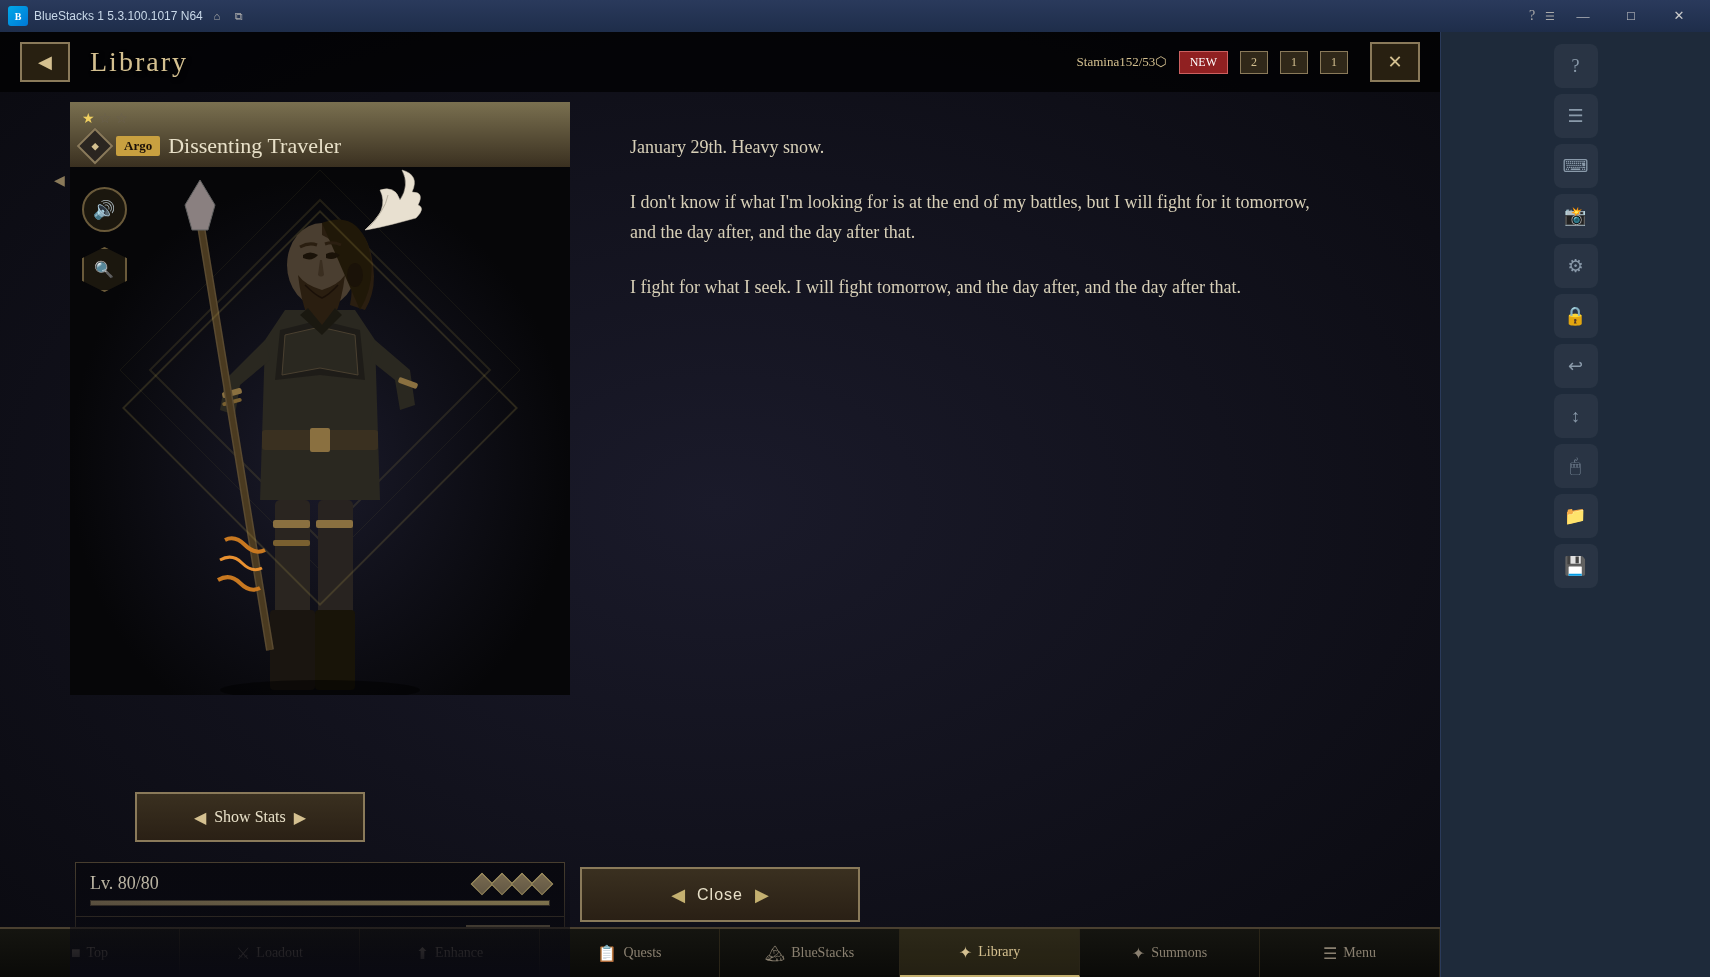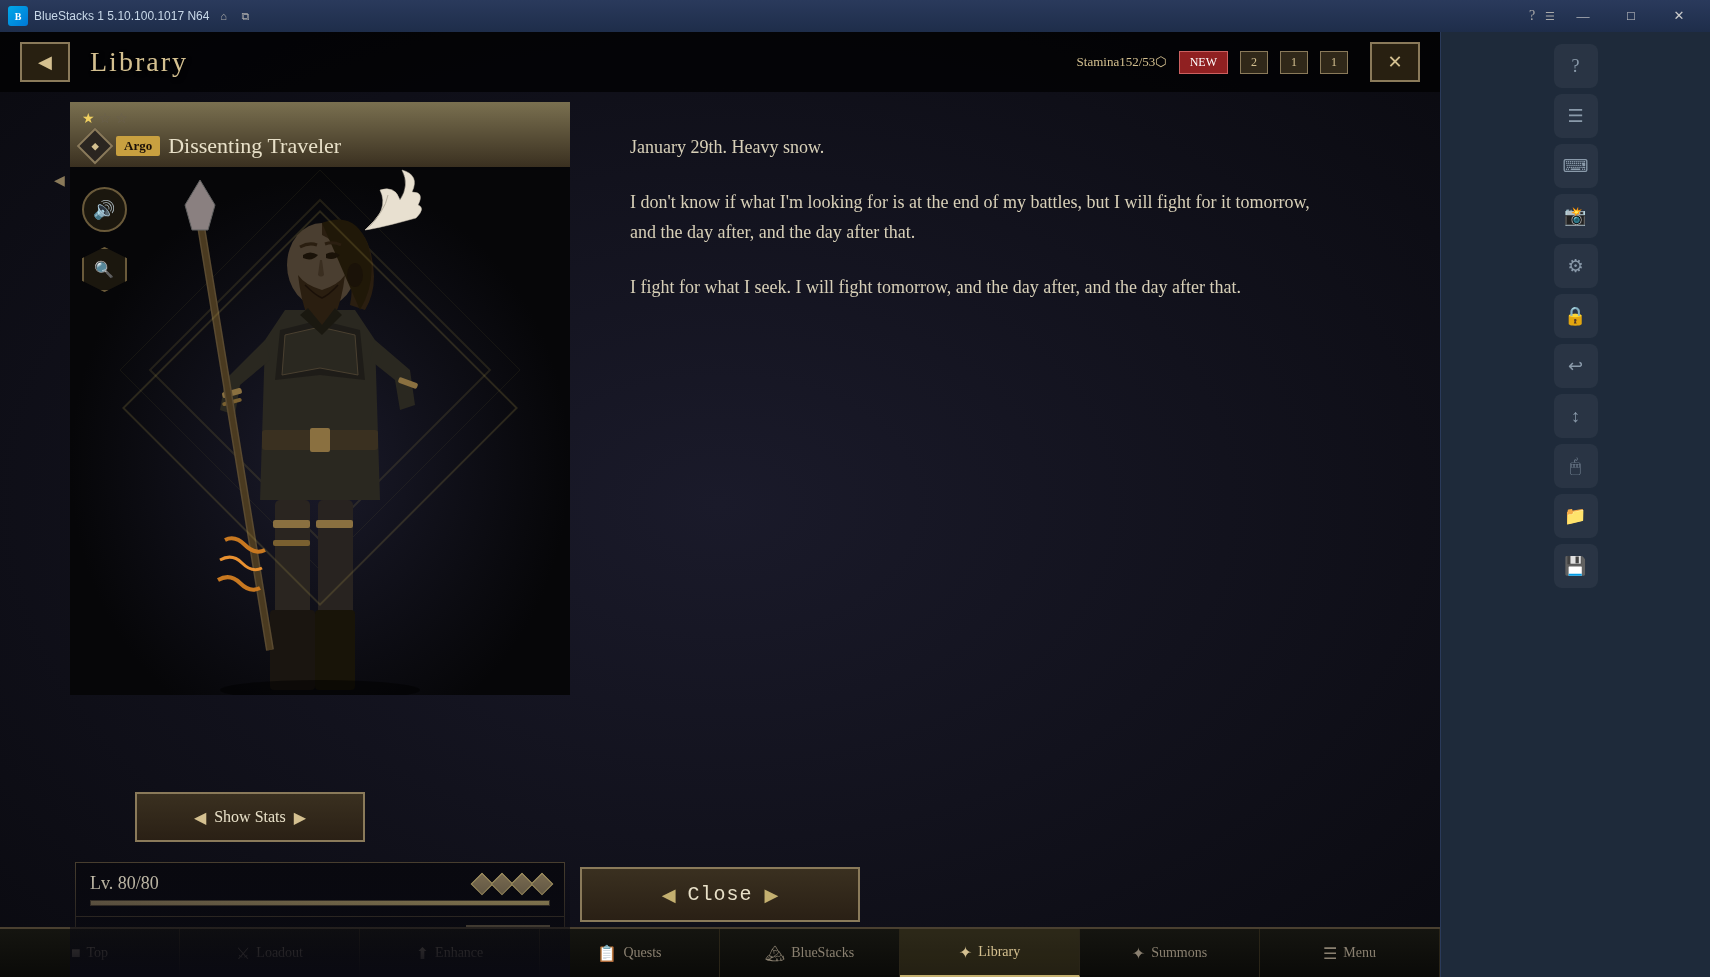--- a/index.html
+++ b/index.html
@@ -380,22 +380,22 @@
       cursor: pointer;
     }
 
     .close-arrow-left {
       color: #c4b070;
       font-size: 18px;
     }
 
     .close-btn-text {
       color: #e8e0c8;
-      font-size: 20px;
-      font-family: Liberation Mono, monospace;
+      font-size: 16px;
+      font-family: Liberation Sans, sans-serif;
       letter-spacing: 1px;
     }
 
     
     .bottom-nav {
       position: absolute;
       bottom: 0;
       left: 0;
       width: 1440px;
       height: 50px;
@@ -501,21 +501,21 @@
       cursor: pointer;
       z-index: 20;
     }
   </style>
 </head>
 <body>
 
 <div class="title-bar">
   <div class="title-bar-left">
     <div class="bluestacks-logo">B</div>
-    <span class="title-bar-text">BlueStacks 1 5.10.100.1017 N64</span>
+    <span class="title-bar-text">BlueStacks 1 5.3.100.1017 N64</span>
     <div class="title-bar-icon">⌂</div>
     <div class="title-bar-icon">⧉</div>
   </div>
   <div class="title-bar-controls">
     <div class="title-bar-icon" style="color:#aaa;font-size:14px;">?</div>
     <div class="title-bar-icon" style="color:#aaa;">☰</div>
     <div class="tb-ctrl">—</div>
     <div class="tb-ctrl">□</div>
     <div class="tb-ctrl close">✕</div>
   </div>

